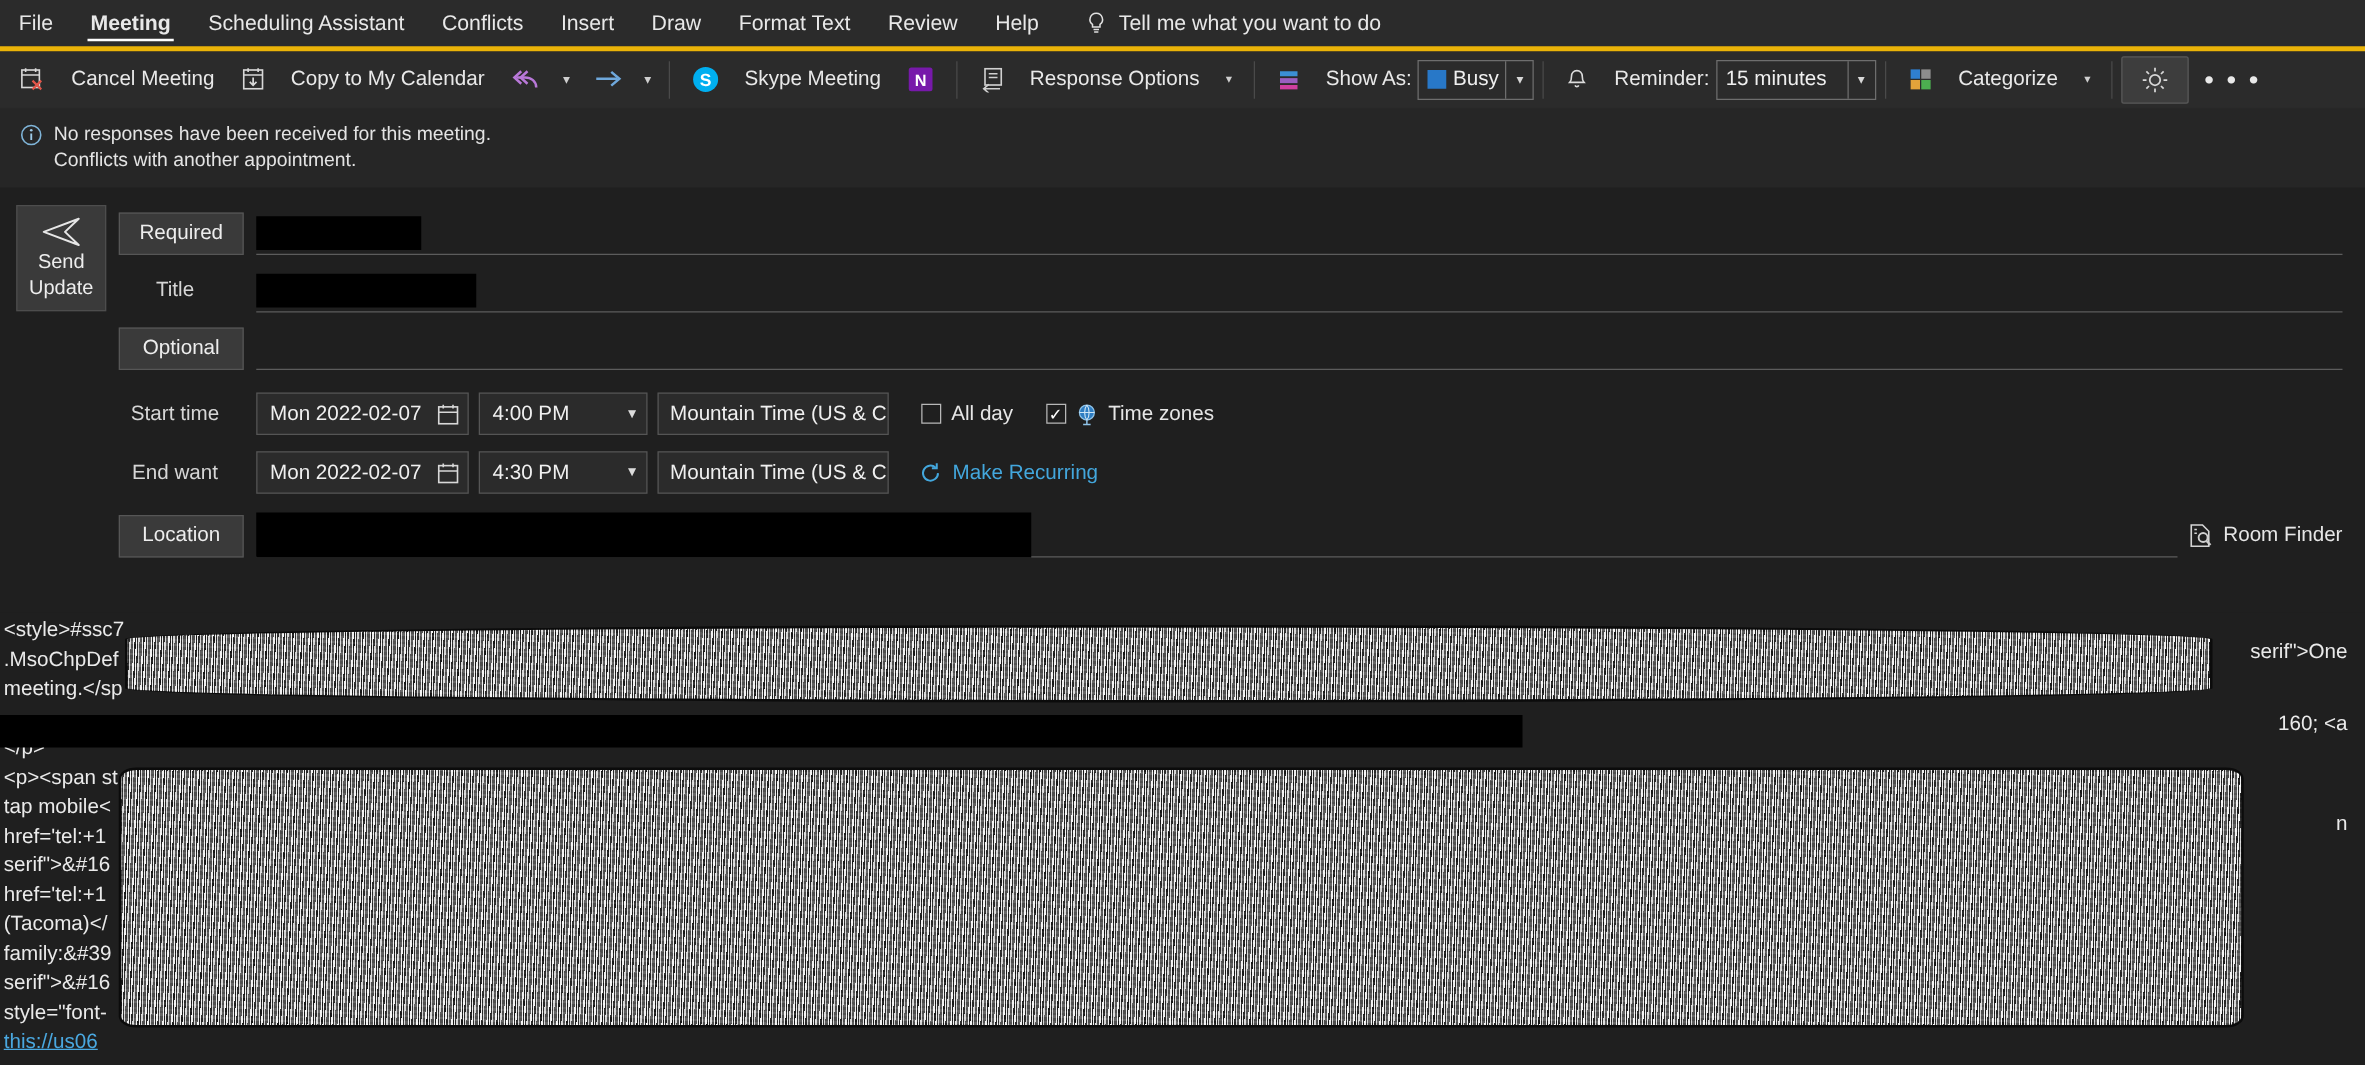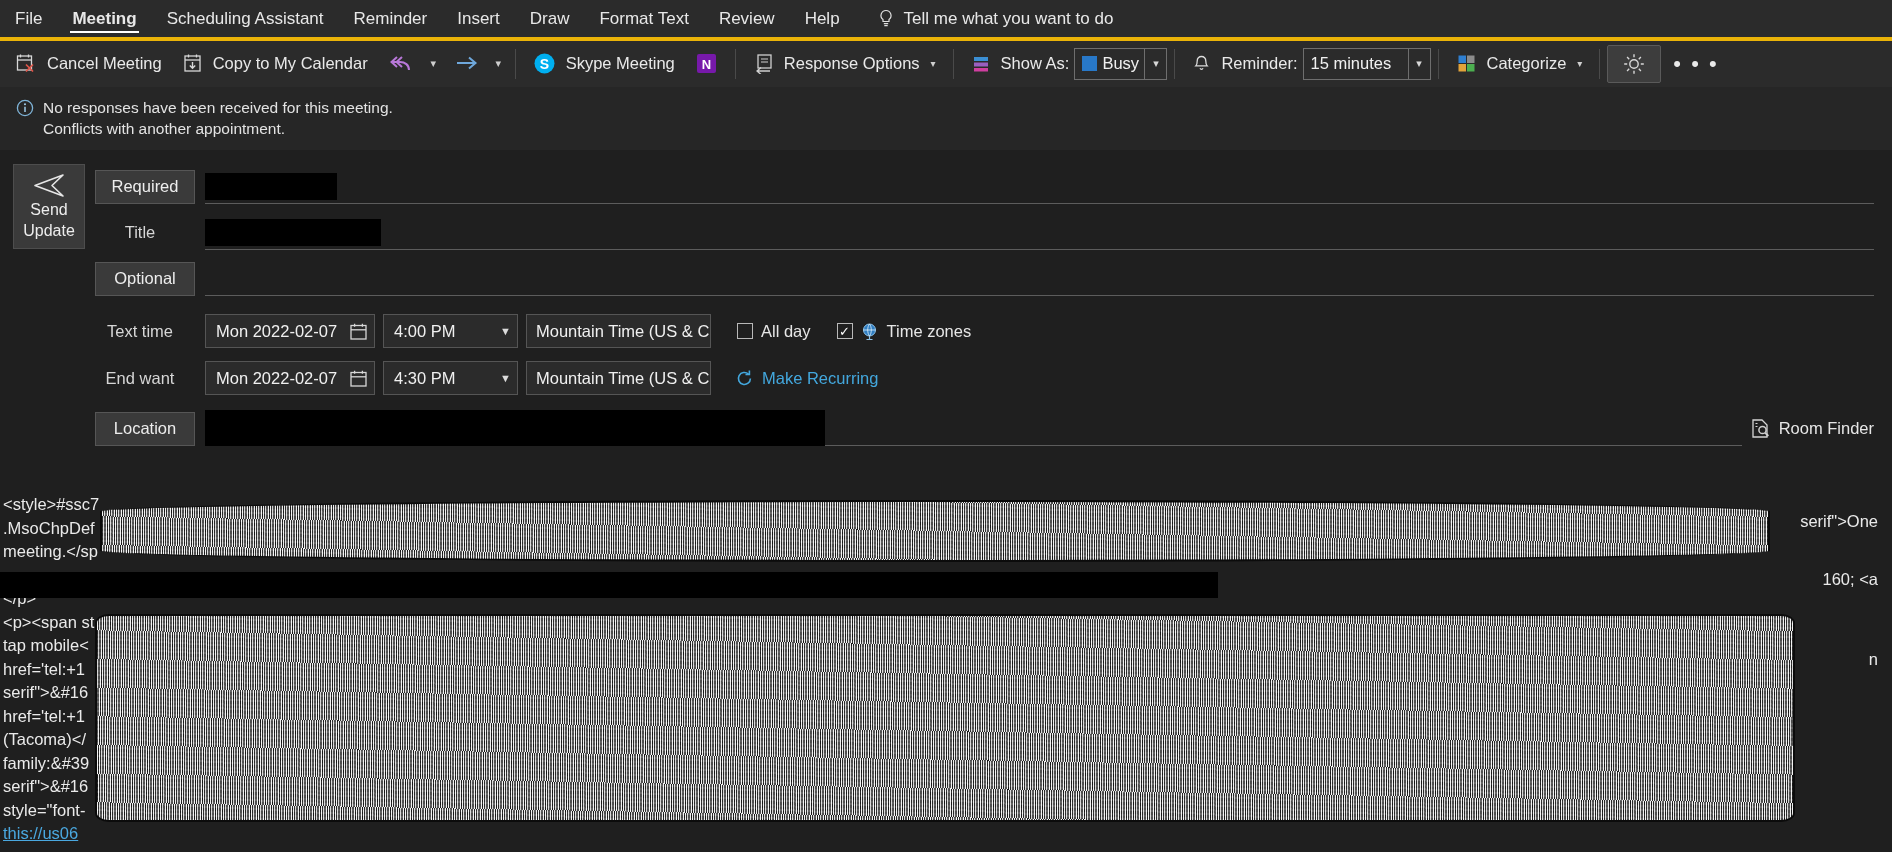--- a/index.html
+++ b/index.html
@@ -47,21 +47,21 @@
   
   .ribbon {
     height: 46px;
     background: #2b2b2b;
     display: flex; align-items: center;
     padding: 0 6px;
     gap: 0px;
     border-bottom: 1px solid #2b2b2b;
   }
   .rbtn {
-    display: flex; align-items: center; gap: 10px;
+    display: flex; align-items: center; gap: 20px;
     height: 38px; padding: 0 9px;
     color: #e9e9e9; font-size: 16.5px;
     white-space: nowrap; cursor: default;
     border: 1px solid transparent;
     border-radius: 2px;
   }
   .rbtn.pressed { background: #3d3d3d; border-color: #5a5a5a; }
   .rsep { width: 1px; height: 30px; background: #4a4a4a; margin: 0 7px; flex: 0 0 auto; }
   .caretdn { font-size: 10px; color: #cfcfcf; line-height: 1; margin-left: 1px; }
   .splitcaret {
@@ -211,21 +211,21 @@
   <div class="tab">
       <span>File</span>
     </div>
   <div class="tab active">
       <span>Meeting</span>
     </div>
   <div class="tab">
       <span>Scheduling Assistant</span>
     </div>
   <div class="tab">
-      <span>Reminder</span>
+      <span>Conflicts</span>
     </div>
   <div class="tab">
       <span>Insert</span>
     </div>
   <div class="tab">
       <span>Draw</span>
     </div>
   <div class="tab">
       <span>Format Text</span>
     </div>
@@ -414,21 +414,21 @@
     </div>
 
     <div class="frow">
       <div class="fbtn" style="margin-left:10px;">
         <span>Optional</span>
       </div>
       <div class="finput" style="margin-left:10px;"></div>
     </div>
 
     <div class="dtrow" style="margin-top:6px;">
-      <div class="flabel">Text time</div>
+      <div class="flabel">Start time</div>
       <div class="datebox" style="margin-left:10px;">
         <span class="dv">Mon 2022-02-07</span>
         <svg width="19" height="19" viewBox="0 0 19 19">
           <rect x="2" y="3.5" width="15" height="13.5" fill="none" stroke="#d8d8d8" stroke-width="1.3"></rect>
           <path d="M2 7.8h15" stroke="#d8d8d8" stroke-width="1.3"></path>
           <path d="M5.6 1.8v3M13.4 1.8v3" stroke="#d8d8d8" stroke-width="1.3"></path>
         </svg>
       </div>
       <div class="timebox">
         <span class="tv">4:00 PM</span>

